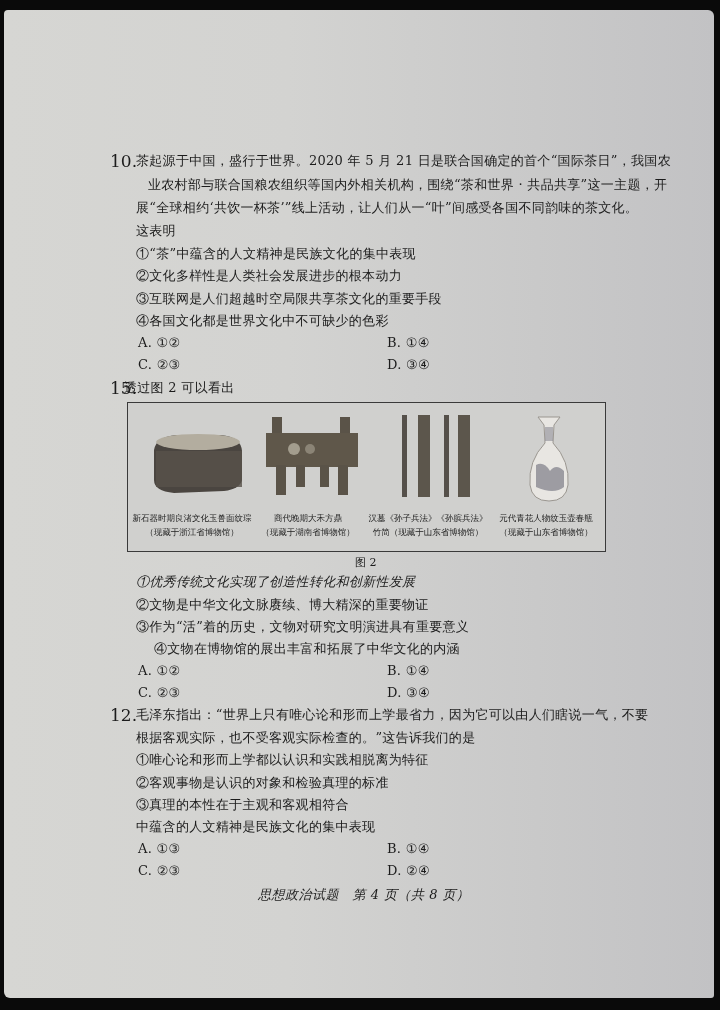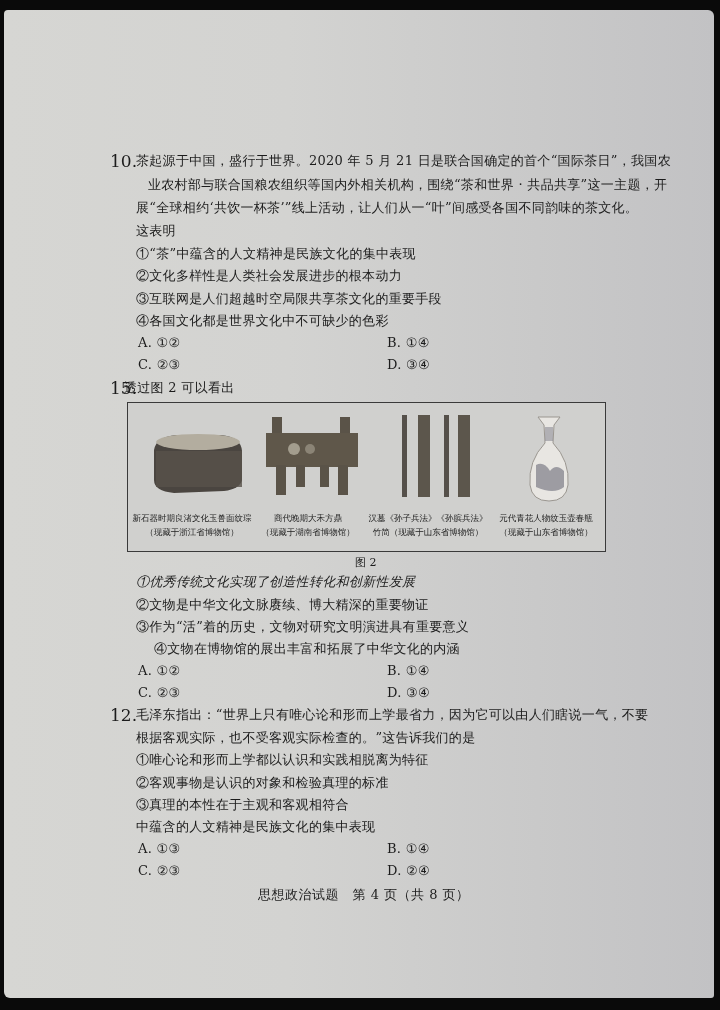--- a/index.html
+++ b/index.html
@@ -15,21 +15,21 @@
   }
   .line { position:absolute; font-size:13px; line-height:16px; white-space:nowrap; letter-spacing:0.3px; }
   .qnum { position:absolute; font-size:17px; line-height:16px; }
   .figbox {
     position:absolute; left:127px; top:402px; width:477px; height:148px;
     border:1.5px solid #3a3a3a; background:#d0d0ce;
   }
   .fig-item { position:absolute; top:0; height:148px; }
   .cap { position:absolute; font-size:8.5px; line-height:13px; text-align:center; white-space:nowrap; width:120px; color:#222; }
   .figlabel { position:absolute; left:355px; top:555px; font-size:11px; }
-  .footer { position:absolute; left:258px; top:886px; font-size:13px; letter-spacing:0.5px; }
+  .footer { position:absolute; left:258px; top:886px; font-size:13px; letter-spacing:0.5px;font-style:italic; }
 </style>
 </head>
 <body>
 
 <div class="paper"></div>
 
 <div>
   <span class="qnum" style="left:110px;top:153px;">10.</span>
   <span class="line" style="left:136px;top:153px;">茶起源于中国，盛行于世界。2020 年 5 月 21 日是联合国确定的首个“国际茶日”，我国农</span>
   <span class="line" style="left:136px;top:177px;margin-left:12px;">业农村部与联合国粮农组织等国内外相关机构，围绕“茶和世界 · 共品共享”这一主题，开</span>

